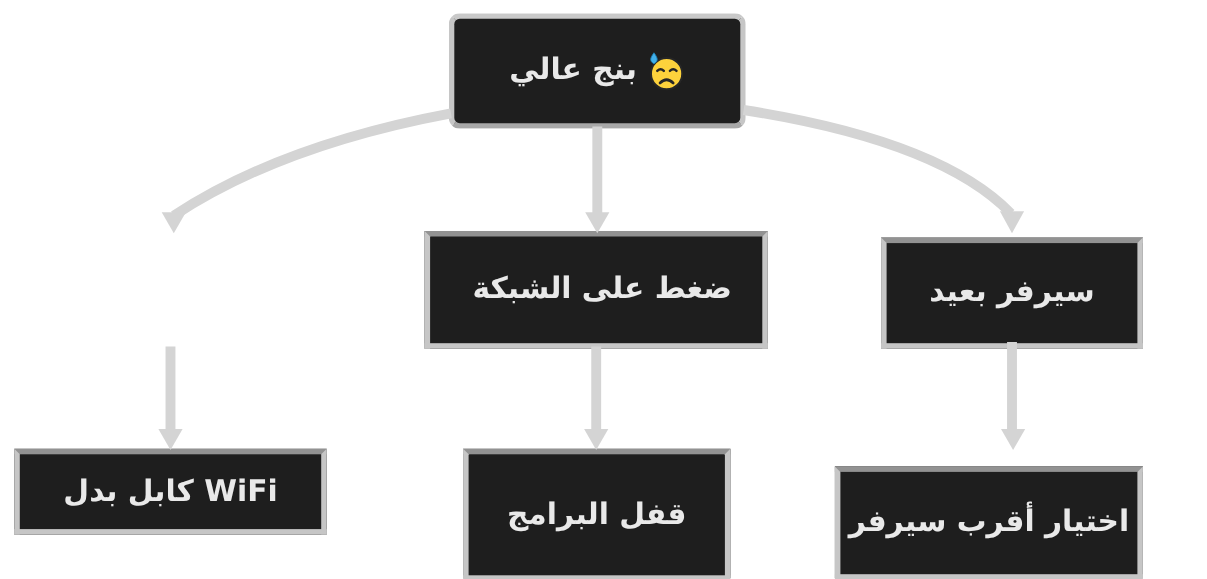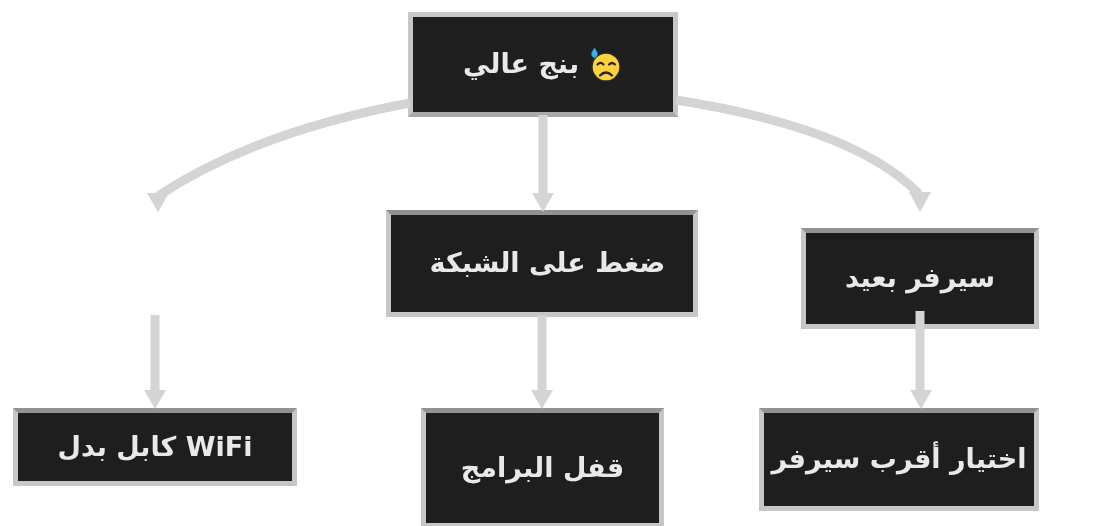--- a/index.html
+++ b/index.html
@@ -22,20 +22,21 @@
     border: 5px solid #c6c6c6;
     border-top-color: #929292;
     display: flex;
     align-items: center;
     justify-content: center;
     z-index: 1;
   }
   .node.root {
     border-top-color: #c9c9c9;
     border-bottom-color: #a8a8a8;
+    border-radius: 10px;
   }
   .node-label {
     color: #e9e9e9;
     font-weight: bold;
     font-size: 27px;
     line-height: 1.2;
     white-space: nowrap;
     text-align: center;
     direction: ltr; 
   }
@@ -54,24 +55,24 @@
     position: absolute;
     left: 0;
     top: 0;
     z-index: 3;
     pointer-events: none;
   }
   
   #node-root        { left: 408px; top: 12px;  width: 270px; height: 105px; }
   #node-cause-left  { left: 14px;  top: 210px; width: 282px; height: 107px; }
   #node-cause-mid   { left: 386px; top: 210px; width: 312px; height: 107px; padding-left: 11px; }
-  #node-cause-right { left: 801px; top: 228px; width: 238px; height: 101px; }
+  #node-cause-right { left: 801px; top: 216px; width: 238px; height: 101px; }
   #node-fix-left    { left: 13px;  top: 408px; width: 284px; height: 78px; }
   #node-fix-mid     { left: 421px; top: 408px; width: 243px; height: 120px; }
-  #node-fix-right   { left: 759px; top: 408px; width: 280px; height: 103px; }
+  #node-fix-right   { left: 759px; top: 424px; width: 280px; height: 103px; }
 </style>
 </head>
 <body>
 
 <div id="canvas">
 
   <svg id="edge-layer" width="1097" height="526" viewBox="0 0 1097 526">
     <g stroke="#d4d4d4" stroke-width="9" fill="none">
       <path d="M 410 103 Q 255 132 158 196"></path>
       <path d="M 543 115 L 543 196"></path>

